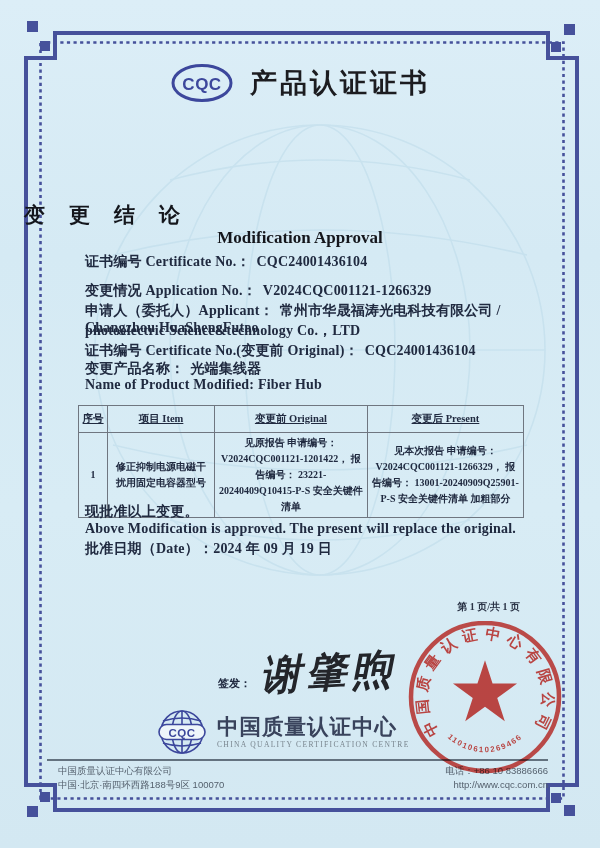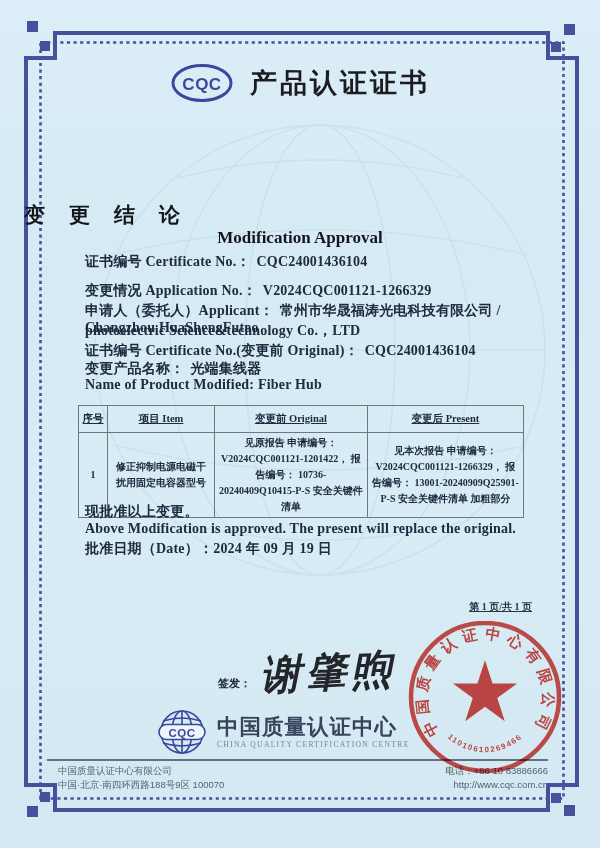--- a/index.html
+++ b/index.html
@@ -21,21 +21,21 @@
   .line{left:85px;right:57px;font-size:14px;font-weight:bold;color:#202a40;letter-spacing:0.2px;}
   .line .val{margin-left:6px;}
   
   .mod-table{top:405px;left:78px;border-collapse:collapse;table-layout:fixed;width:446px;
     font-size:10px;color:#202a40;}
   .mod-table th,.mod-table td{border:1px solid #6f7680;padding:2px 3px;vertical-align:middle;}
   .mod-table th{font-weight:bold;font-size:10.5px;height:22px;text-decoration:underline;}
   .mod-table td{text-align:center;line-height:16px;font-weight:600;height:64px;}
   .col-no{width:29px;} .col-item{width:106px;} .col-orig{width:152px;} .col-pres{width:155px;}
   
-  .pagenum{top:600px;right:68px;font-size:10px;font-weight:600;color:#2a3346;text-decoration:underline;}
+  .pagenum{top:600px;right:80px;font-size:10px;font-weight:600;color:#2a3346;}
   
   .sig-label{top:676px;left:218px;font-size:11px;font-weight:bold;color:#202a40;}
   .sig-name{top:645px;left:260px;font-size:41px;font-weight:bold;color:#23252a;
     transform:rotate(-3deg);letter-spacing:4px;font-style:italic;}
   
   .bottom-logo{top:708px;left:158px;display:flex;align-items:center;gap:11px;}
   .org-cn{font-family:"Liberation Sans",sans-serif;font-weight:bold;font-size:21.5px;color:#39435c;letter-spacing:1px;line-height:24px;}
   .org-en{font-family:Liberation Serif, serif;font-size:7.6px;color:#79858e;letter-spacing:1.3px;margin-top:1px;text-align:right;}
   
   .footer-line{top:759px;left:47px;width:501px;height:1.5px;background:#3e4a58;opacity:.75;}
@@ -122,21 +122,21 @@
         <th>序号</th>
         <th>项目 Item</th>
         <th>变更前 Original</th>
         <th>变更后 Present</th>
       </tr>
     </thead>
     <tbody>
       <tr>
         <td>1</td>
         <td>修正抑制电源电磁干扰用固定电容器型号</td>
-        <td>见原报告  申请编号： V2024CQC001121-1201422，  报告编号：  10736-20240409Q10415-P-S 安全关键件清单</td>
+        <td>见原报告  申请编号： V2024CQC001121-1201422，  报告编号：  23221-20240409Q10415-P-S 安全关键件清单</td>
         <td>见本次报告  申请编号： V2024CQC001121-1266329，  报告编号：  13001-20240909Q25901-P-S  安全关键件清单 加粗部分</td>
       </tr>
     </tbody>
   </table>
 
   <div class="abs line" style="top:503px;">现批准以上变更。</div>
   <div class="abs line" style="top:521px;">Above Modification is approved. The present will replace the original.</div>
   <div class="abs line" style="top:540px;">批准日期（Date）：2024 年 09 月 19 日</div>
 
   <div class="abs pagenum">第 1 页/共 1 页</div>

